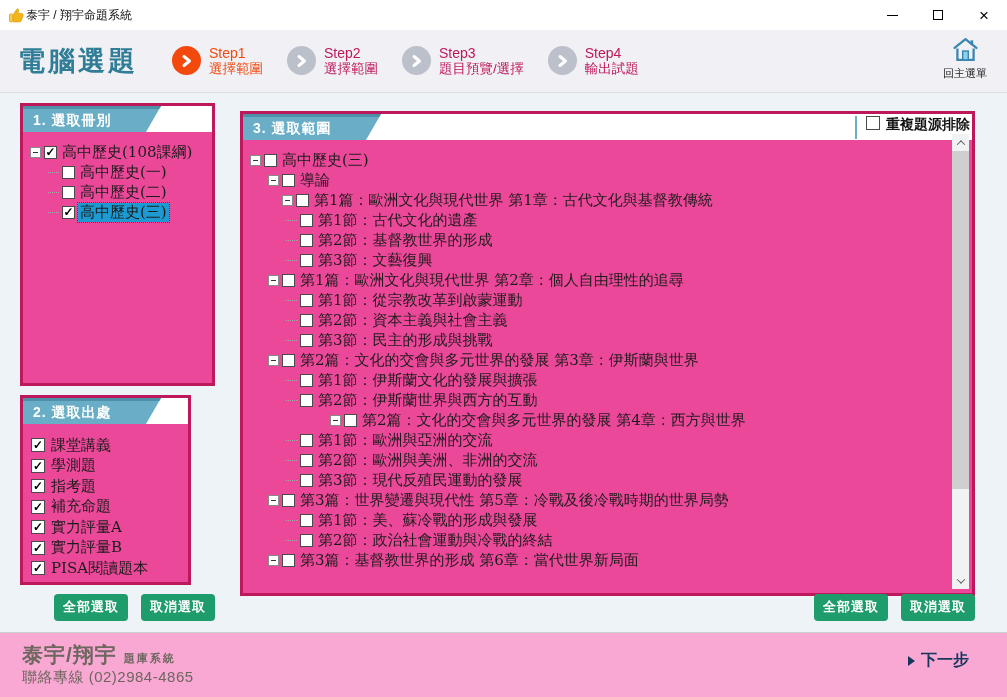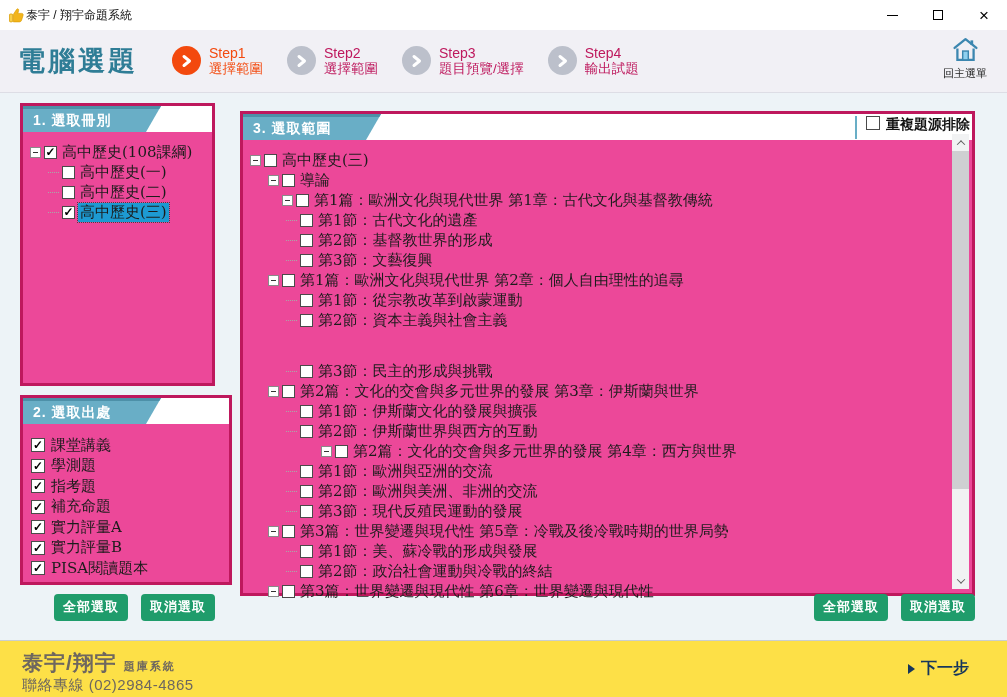--- a/index.html
+++ b/index.html
@@ -27,21 +27,21 @@
   .step-texts { line-height:1.2; font-size:14px; color:#be185d; white-space:nowrap; }
   .step-texts .sub { font-size:13.5px; }
   .step.active .step-texts { color:#f3490e; }
   .home { position:absolute; right:12px; top:7px; text-align:center; width:60px; }
   .home-label { font-size:11px; color:#222; margin-top:0px; }
 
   
   .content { position:absolute; top:94px; left:0; right:0; bottom:57px; background:#edf3f7; }
   .panel { position:absolute; background:#ec4899; border:3px solid #be185d; }
   #panel1 { left:20px; top:9px;  width:195px; height:283px; }
-  #panel2 { left:20px; top:301px; width:212px; height:190px; }
+  #panel2 { left:20px; top:301px; width:171px; height:190px; }
   #panel3 { left:240px; top:17px; width:735px; height:485px; }
 
   .panel-hd { position:relative; height:26px; background:#fff; }
   .hd-tab { position:absolute; left:0; top:0; height:26px; width:138px; background:#69aec6;
             clip-path:polygon(0 0,100% 0,calc(100% - 15px) 100%,0 100%);
             box-shadow:inset 0 3px 0 #4d90a8; }
   .hd-label { position:absolute; left:10px; top:6px; color:#fff; font-weight:bold; font-size:14px; letter-spacing:1px; }
 
   .dedupe { position:absolute; left:612px; top:2px; height:23px; border-left:2px solid #69aec6;
             padding-left:9px; display:flex; align-items:flex-start; gap:6px; font-weight:bold; font-size:14px; color:#111; background:#fff; }
@@ -76,21 +76,21 @@
   .sb-thumb { position:absolute; left:0; top:17px; width:17px; height:338px; background:#cfcfd2; }
 
   
   .btnrow { position:absolute; display:flex; justify-content:flex-end; gap:13px; }
   #btnrow-left  { left:20px;  top:500px; width:195px; }
   #btnrow-right { left:240px; top:500px; width:735px; }
   .btn { background:#1f9c6b; color:#fff; font-weight:bold; font-size:13px; padding:4px 9px 5px;
          border-radius:4px; border:none; cursor:pointer; font-family:"Liberation Sans",sans-serif; letter-spacing:1px; }
 
   
-  .footer { position:absolute; left:0; right:0; bottom:0; height:57px; background:#fde047; border-top:1px solid #c9ced0; }
+  .footer { position:absolute; left:0; right:0; bottom:0; height:65px; background:#f9a8d4; border-top:1px solid #c9ced0; }
   .brand { position:absolute; left:22px; top:8px; color:#6e675f; display:flex; align-items:baseline; gap:7px; }
   .brand-main { font-size:21px; font-weight:bold; letter-spacing:1px; }
   .brand-suffix { font-size:11px; font-weight:bold; letter-spacing:2px; }
   .hotline { position:absolute; left:22px; top:35px; font-size:15px; color:#6e675f; letter-spacing:0.5px; }
   .next { position:absolute; right:38px; top:17px; display:flex; align-items:center; gap:6px;
           font-size:16px; font-weight:bold; color:#16365c; cursor:pointer; }
   .next-tri { width:0; height:0; border-left:7px solid #16365c; border-top:5px solid transparent; border-bottom:5px solid transparent; }
 </style>
 </head>
 <body>
@@ -308,21 +308,21 @@
           <div class="tree-row" style="margin-left: 36px;">
             <span class="stub"></span>
             <span class="cbx"></span>
             <span class="tree-label">第1節：從宗教改革到啟蒙運動</span>
           </div>
           <div class="tree-row" style="margin-left: 36px;">
             <span class="stub"></span>
             <span class="cbx"></span>
             <span class="tree-label">第2節：資本主義與社會主義</span>
           </div>
-          <div class="tree-row" style="margin-left: 36px; margin-top: 31px;">
+          <div class="tree-row" style="margin-left: 36px;">
             <span class="stub"></span>
             <span class="cbx"></span>
             <span class="tree-label">第3節：民主的形成與挑戰</span>
           </div>
           <div class="tree-row" style="margin-left: 18px;">
             <span class="expander">
               <i></i>
             </span>
             <span class="cbx"></span>
             <span class="tree-label">第2篇：文化的交會與多元世界的發展 第3章：伊斯蘭與世界</span>
@@ -330,21 +330,21 @@
           <div class="tree-row" style="margin-left: 36px;">
             <span class="stub"></span>
             <span class="cbx"></span>
             <span class="tree-label">第1節：伊斯蘭文化的發展與擴張</span>
           </div>
           <div class="tree-row" style="margin-left: 36px;">
             <span class="stub"></span>
             <span class="cbx"></span>
             <span class="tree-label">第2節：伊斯蘭世界與西方的互動</span>
           </div>
-          <div class="tree-row" style="margin-left: 23px; padding-left: 48px;">
+          <div class="tree-row" style="margin-left: 32px; padding-left: 48px;">
             <span class="expander">
               <i></i>
             </span>
             <span class="cbx"></span>
             <span class="tree-label">第2篇：文化的交會與多元世界的發展 第4章：西方與世界</span>
           </div>
           <div class="tree-row" style="margin-left: 36px;">
             <span class="stub"></span>
             <span class="cbx"></span>
             <span class="tree-label">第1節：歐洲與亞洲的交流</span>
@@ -374,21 +374,21 @@
           <div class="tree-row" style="margin-left: 36px;">
             <span class="stub"></span>
             <span class="cbx"></span>
             <span class="tree-label">第2節：政治社會運動與冷戰的終結</span>
           </div>
           <div class="tree-row" style="margin-left: 18px;">
             <span class="expander">
               <i></i>
             </span>
             <span class="cbx"></span>
-            <span class="tree-label">第3篇：世界變遷與現代性 第6章：世界變遷與現代性</span>
+            <span class="tree-label">第3篇：基督教世界的形成 第6章：當代世界新局面</span>
           </div>
         </div>
       <div class="vscroll">
         <div class="sb-btn sb-up">
             <span class="chev up"></span>
           </div>
         <div class="sb-thumb"></div>
         <div class="sb-btn sb-down">
             <span class="chev down"></span>
           </div>

